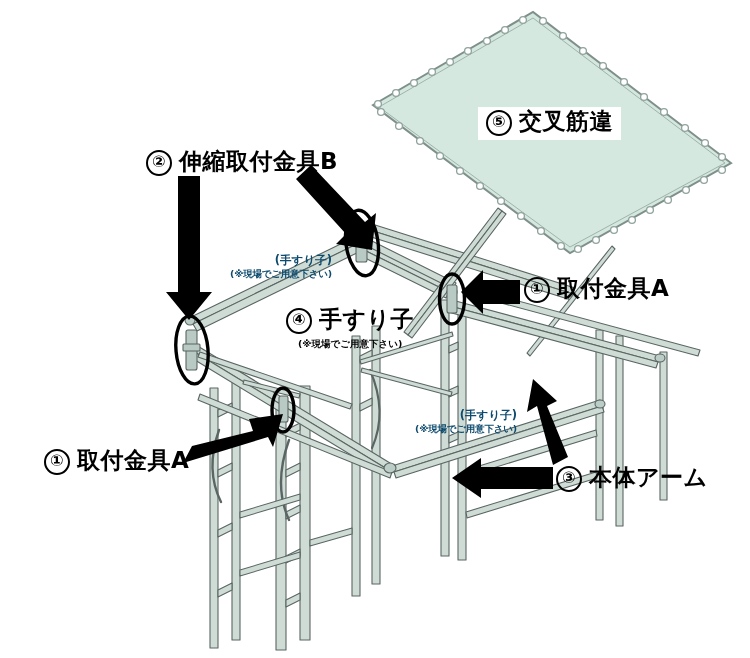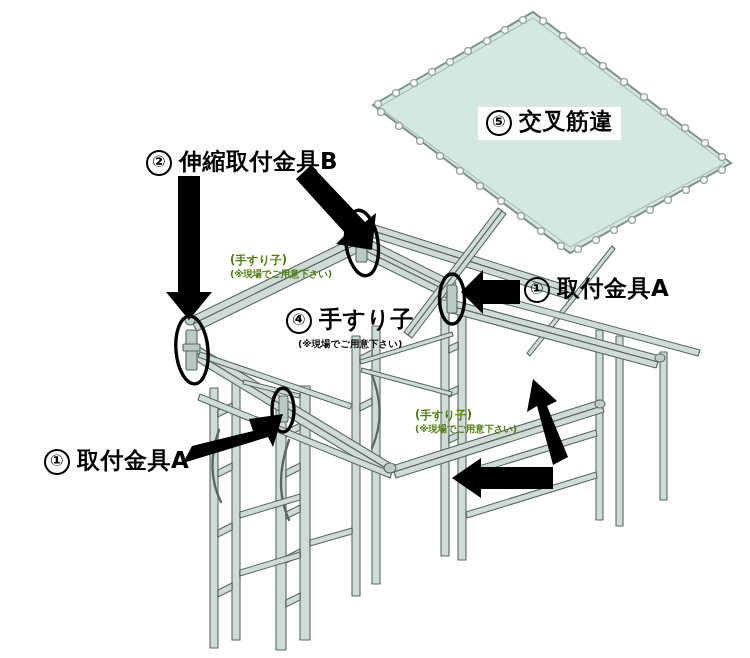--- a/index.html
+++ b/index.html
@@ -45,22 +45,22 @@
     vertical-align:2px;
     font-weight:bold;
   }
   .callout.sheet-label{
     background:#ffffff;
     padding:3px 8px 4px 8px;
   }
   
   .note{
     position:absolute;
-    color:#4d7c0f;
-    text-align:left;
+    color:#0c4a6e;
+    text-align:right;
     line-height:1.18;
     font-family:"DejaVu Sans","Liberation Sans",sans-serif;
     white-space:nowrap;
   }
   .note .n1{ display:block; font-size:11.5px; font-weight:bold; }
   .note .n2{ display:block; font-size:9.5px; font-weight:bold; letter-spacing:-0.2px;}
   .sub-note{
     position:absolute;
     font-size:9.5px;
     font-weight:bold;
@@ -295,20 +295,23 @@
 
   <div class="callout big" style="left:286px; top:308px;">
     <span class="num">④</span><span>手すり子</span>
   </div>
   <div class="sub-note" style="left:298px; top:338px;">(※現場でご用意下さい)</div>
 
   <div class="callout big" style="left:44px; top:449px;">
     <span class="num">①</span><span>取付金具A</span>
   </div>
 
+  <div class="callout big" style="left:556px; top:466px;">
+    <span class="num">③</span><span>本体アーム</span>
+  </div>
 
   <div class="callout big sheet-label" style="left:478px; top:107px;">
     <span class="num">⑤</span><span>交叉筋違</span>
   </div>
 
   <div class="note" style="left:230px; top:254px;">
     <span class="n1">(手すり子)</span>
     <span class="n2">(※現場でご用意下さい)</span>
   </div>
 

